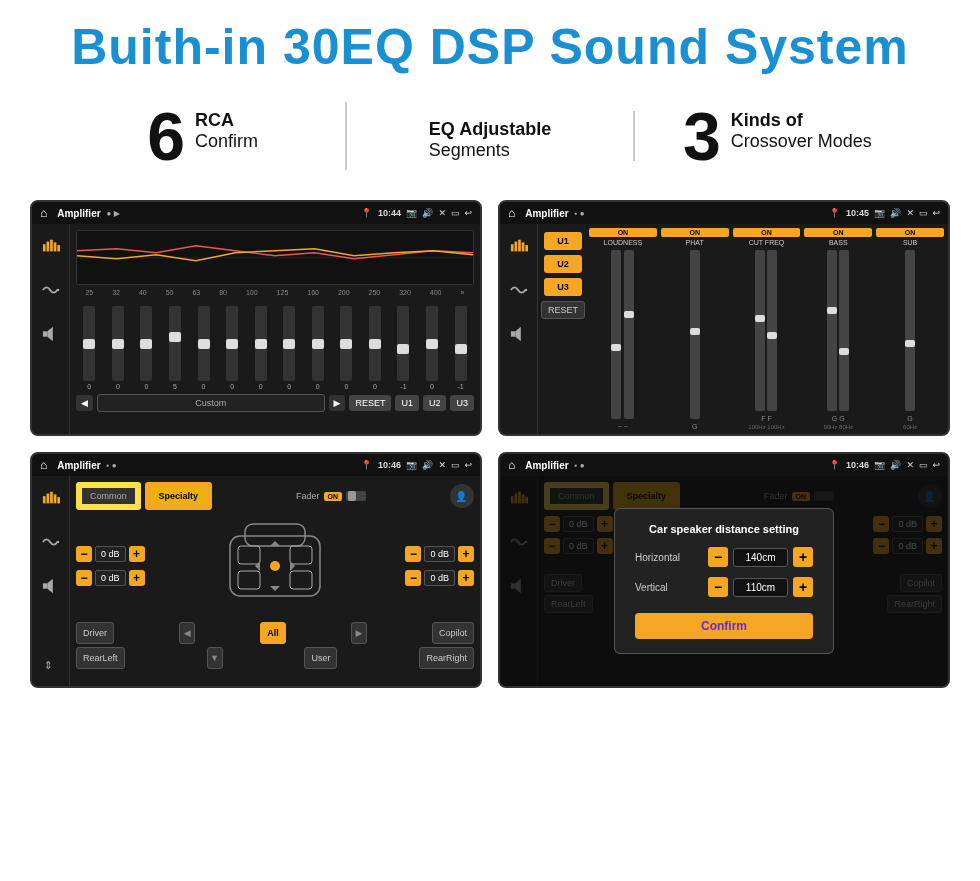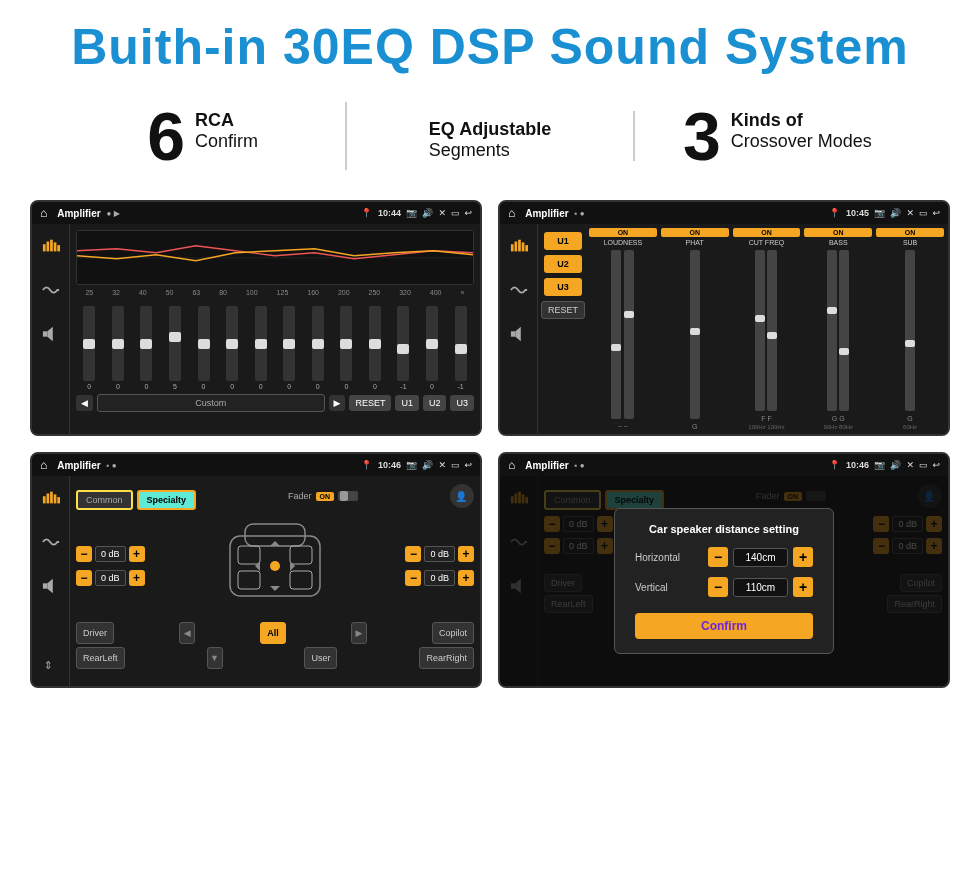--- a/index.html
+++ b/index.html
@@ -292,28 +292,27 @@
     }
     .tabs-row {
       display: flex;
       gap: 4px;
       margin-bottom: 6px;
     }
     .tab-btn {
       padding: 3px 8px;
       font-size: 9px;
       border-radius: 3px;
-      border: 2px solid #fde047;
+      border: 6px solid #fde047;
       background: #333;
       color: #aaa;
       cursor: pointer;
-      margin-top: 8px;
     }
     .tab-btn.active {
-      background: #5eead4;
+      background: #eab308;
       color: #000;
       border-color: #f5a623;
       font-weight: 700;
     }
     .fader-label {
       color: #aaa;
       font-size: 9px;
     }
     .fader-on {
       background: #f5a623;

